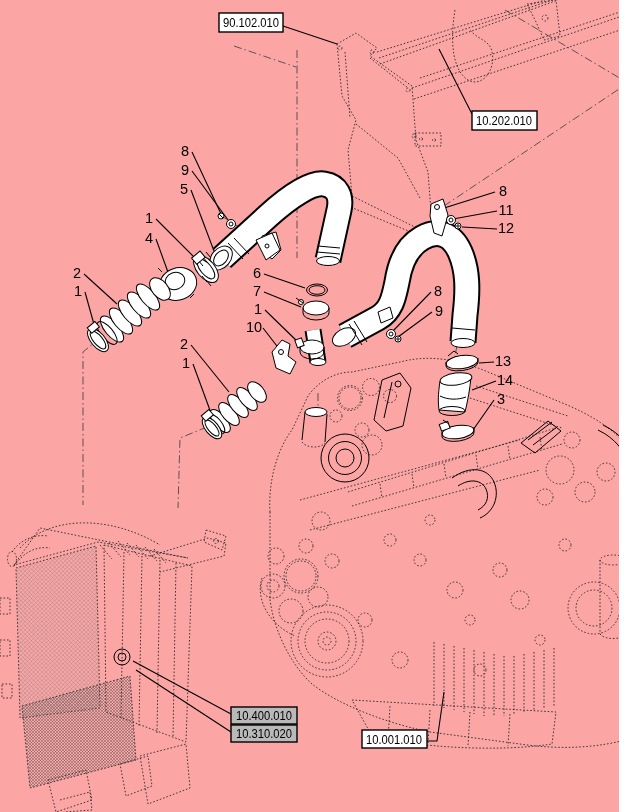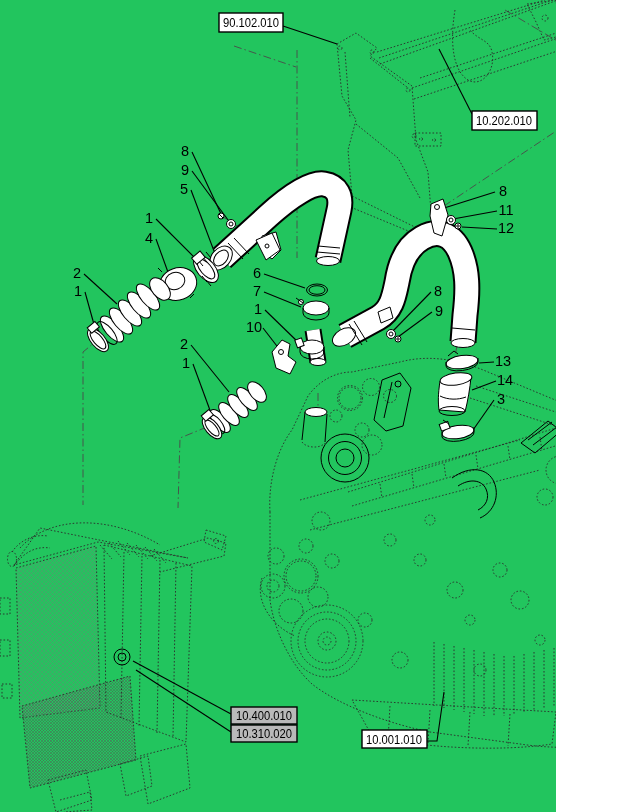--- a/index.html
+++ b/index.html
@@ -1,16 +1,16 @@
 <!DOCTYPE html>
 <html><head>
 <meta charset="utf-8">
 <style>
   html,body{margin:0;padding:0;background:#fff;}
-  #stage{position:relative;width:556px;height:812px;background:#22c55e;overflow:hidden;text-align:right;}
+  #stage{position:relative;width:619px;height:812px;background:#fca5a5;overflow:hidden;text-align:right;}
   svg{position:absolute;left:0;top:0;}
   svg text{font-family:"Liberation Sans",sans-serif;}
   .co{font-size:14.5px;fill:#000;text-anchor:middle;}
   .bx{font-size:12px;fill:#000;text-anchor:middle;}
   .dot{stroke:#2b2b2b;stroke-width:0.9;fill:none;stroke-dasharray:1.6 1.9;}
   .dotf{stroke:#2b2b2b;stroke-width:0.9;stroke-dasharray:1.6 1.9;}
   .sol{stroke:#000;stroke-width:1;fill:none;}
   .wht{fill:#fff;stroke:#000;stroke-width:1;}
   .cl{stroke:#4a4a4a;stroke-width:0.9;fill:none;stroke-dasharray:8 3 1.5 3;}
   .ldr{stroke:#000;stroke-width:1.1;fill:none;}

